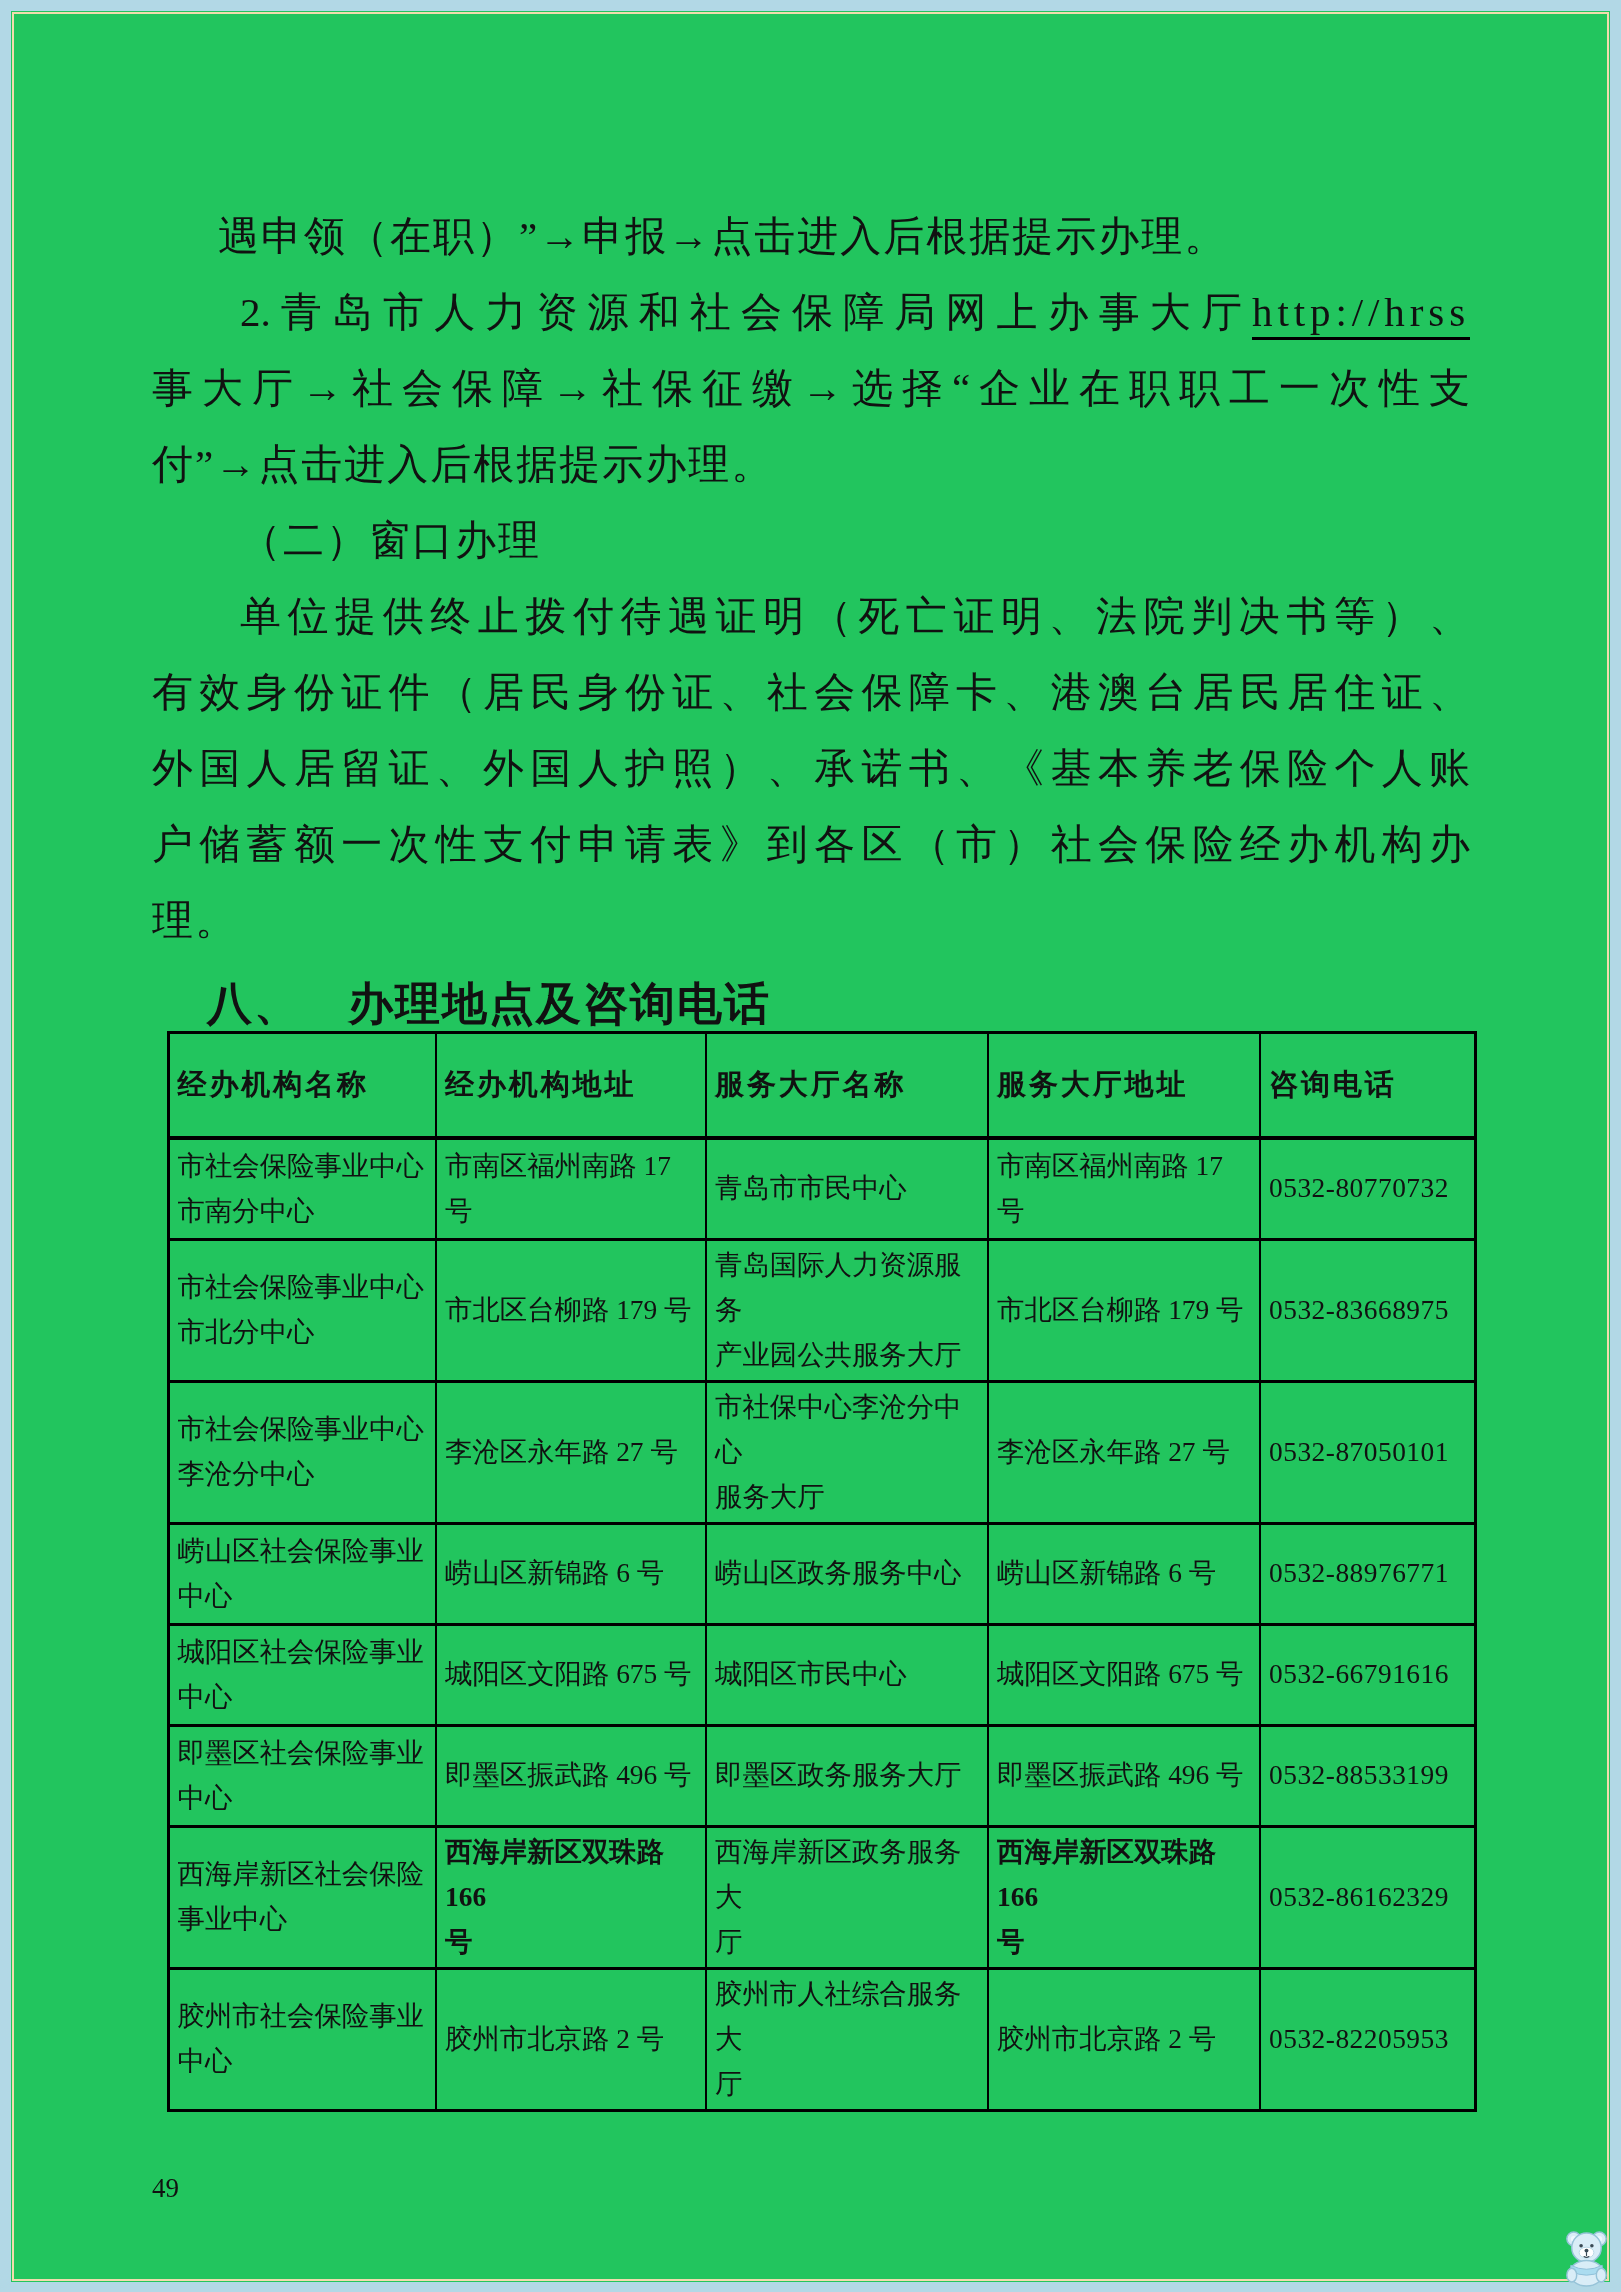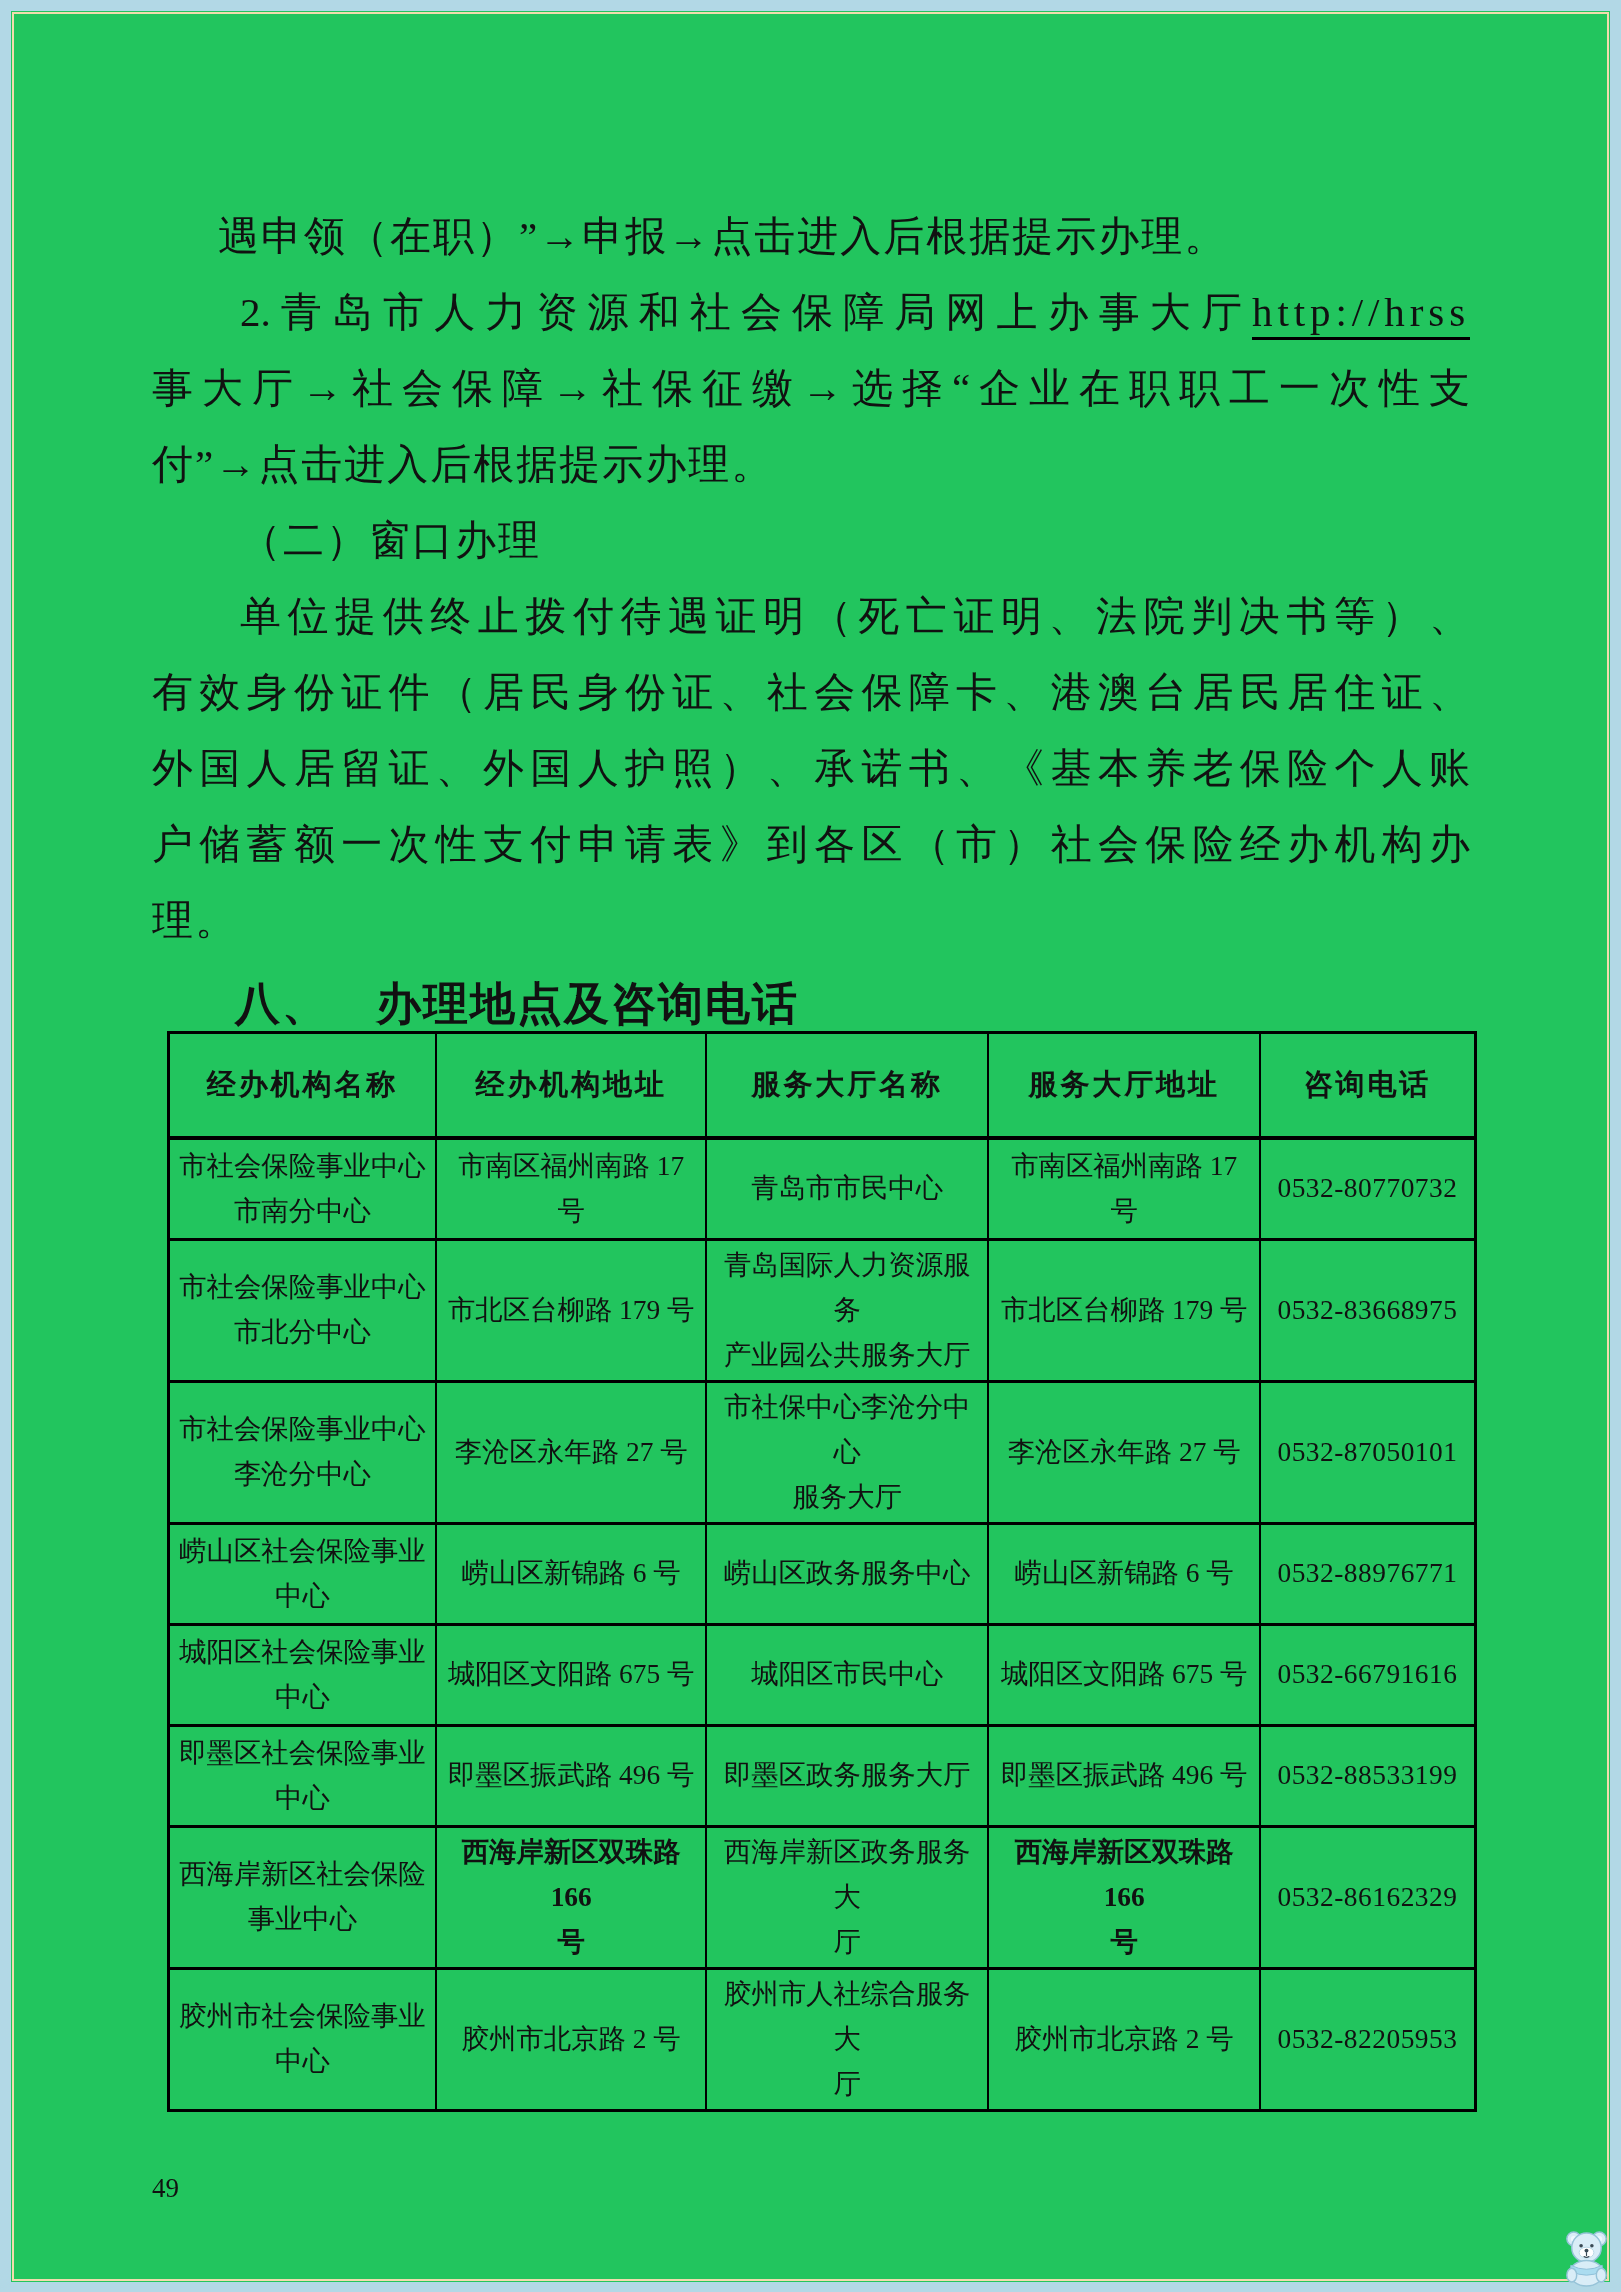--- a/index.html
+++ b/index.html
@@ -49,42 +49,42 @@
   .first-line { margin-top: 198px; padding-left: 66px; }
   .ind { padding-left: 88px; }
   .url {
     border-bottom: 3.9px solid #000000;
     letter-spacing: 4.9px;
     padding-bottom: 2px;
   }
   
   .heading {
     margin-top: 19.6px;
-    margin-left: 83px;
+    margin-left: 55px;
     height: 51px;
     line-height: 51px;
     font-size: 45px;
     font-weight: bold;
     letter-spacing: 2px;
     font-family: "Liberation Sans", "DejaVu Sans", sans-serif;
   }
   
   table.contact {
     margin-top: 2px;
     margin-left: 14.7px;
     width: 1306px;
     border-collapse: collapse;
     table-layout: fixed;
   }
   table.contact th, table.contact td {
     border-left: 2px solid #000;
     border-right: 2px solid #000;
     border-top: 3.9px solid #000;
     border-bottom: 3.9px solid #000;
-    text-align: center;
+    text-align: left;
     vertical-align: middle;
     padding: 2px 7.8px;
     box-sizing: border-box;
     white-space: pre-line;
   }
   table.contact { border: 3.9px solid #000; }
   table.contact th {
     height: 106px;
     font-size: 29px;
     font-weight: bold;

